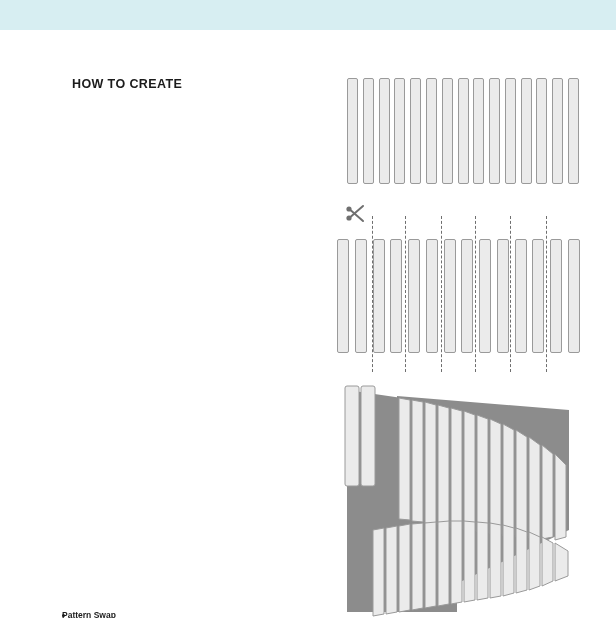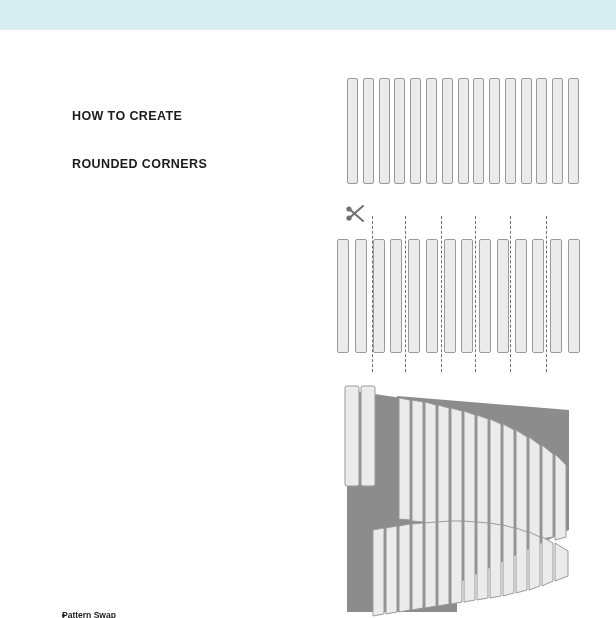--- a/index.html
+++ b/index.html
@@ -33,21 +33,20 @@
     width: 230px;
     color: #1b1b1b;
     font-size: 12.5px;
     font-weight: bold;
     letter-spacing: 0.4px;
     line-height: 16px;
     text-transform: uppercase;
   }
   #heading .line {
     display: block;
-    margin-top: 32px;
   }
 
   
   .strip {
     position: absolute;
   }
   .slat {
     position: absolute;
     top: 0;
     background: #ebebeb;
@@ -128,21 +127,20 @@
     border-radius: 50%;
   }
 </style>
 </head>
 <body>
 
 <div id="top-band"></div>
 
 <div id="heading">
   <span class="line">HOW TO CREATE</span>
-  <span class="line">ROUNDED CORNERS</span>
 </div>
 
 <div class="strip" id="figure-1">
     <div class="slat" style="left: 0px; width: 11px;"></div>
     <div class="slat" style="left: 15.7857px; width: 11px;"></div>
     <div class="slat" style="left: 31.5714px; width: 11px;"></div>
     <div class="slat" style="left: 47.3571px; width: 11px;"></div>
     <div class="slat" style="left: 63.1429px; width: 11px;"></div>
     <div class="slat" style="left: 78.9286px; width: 11px;"></div>
     <div class="slat" style="left: 94.7143px; width: 11px;"></div>

